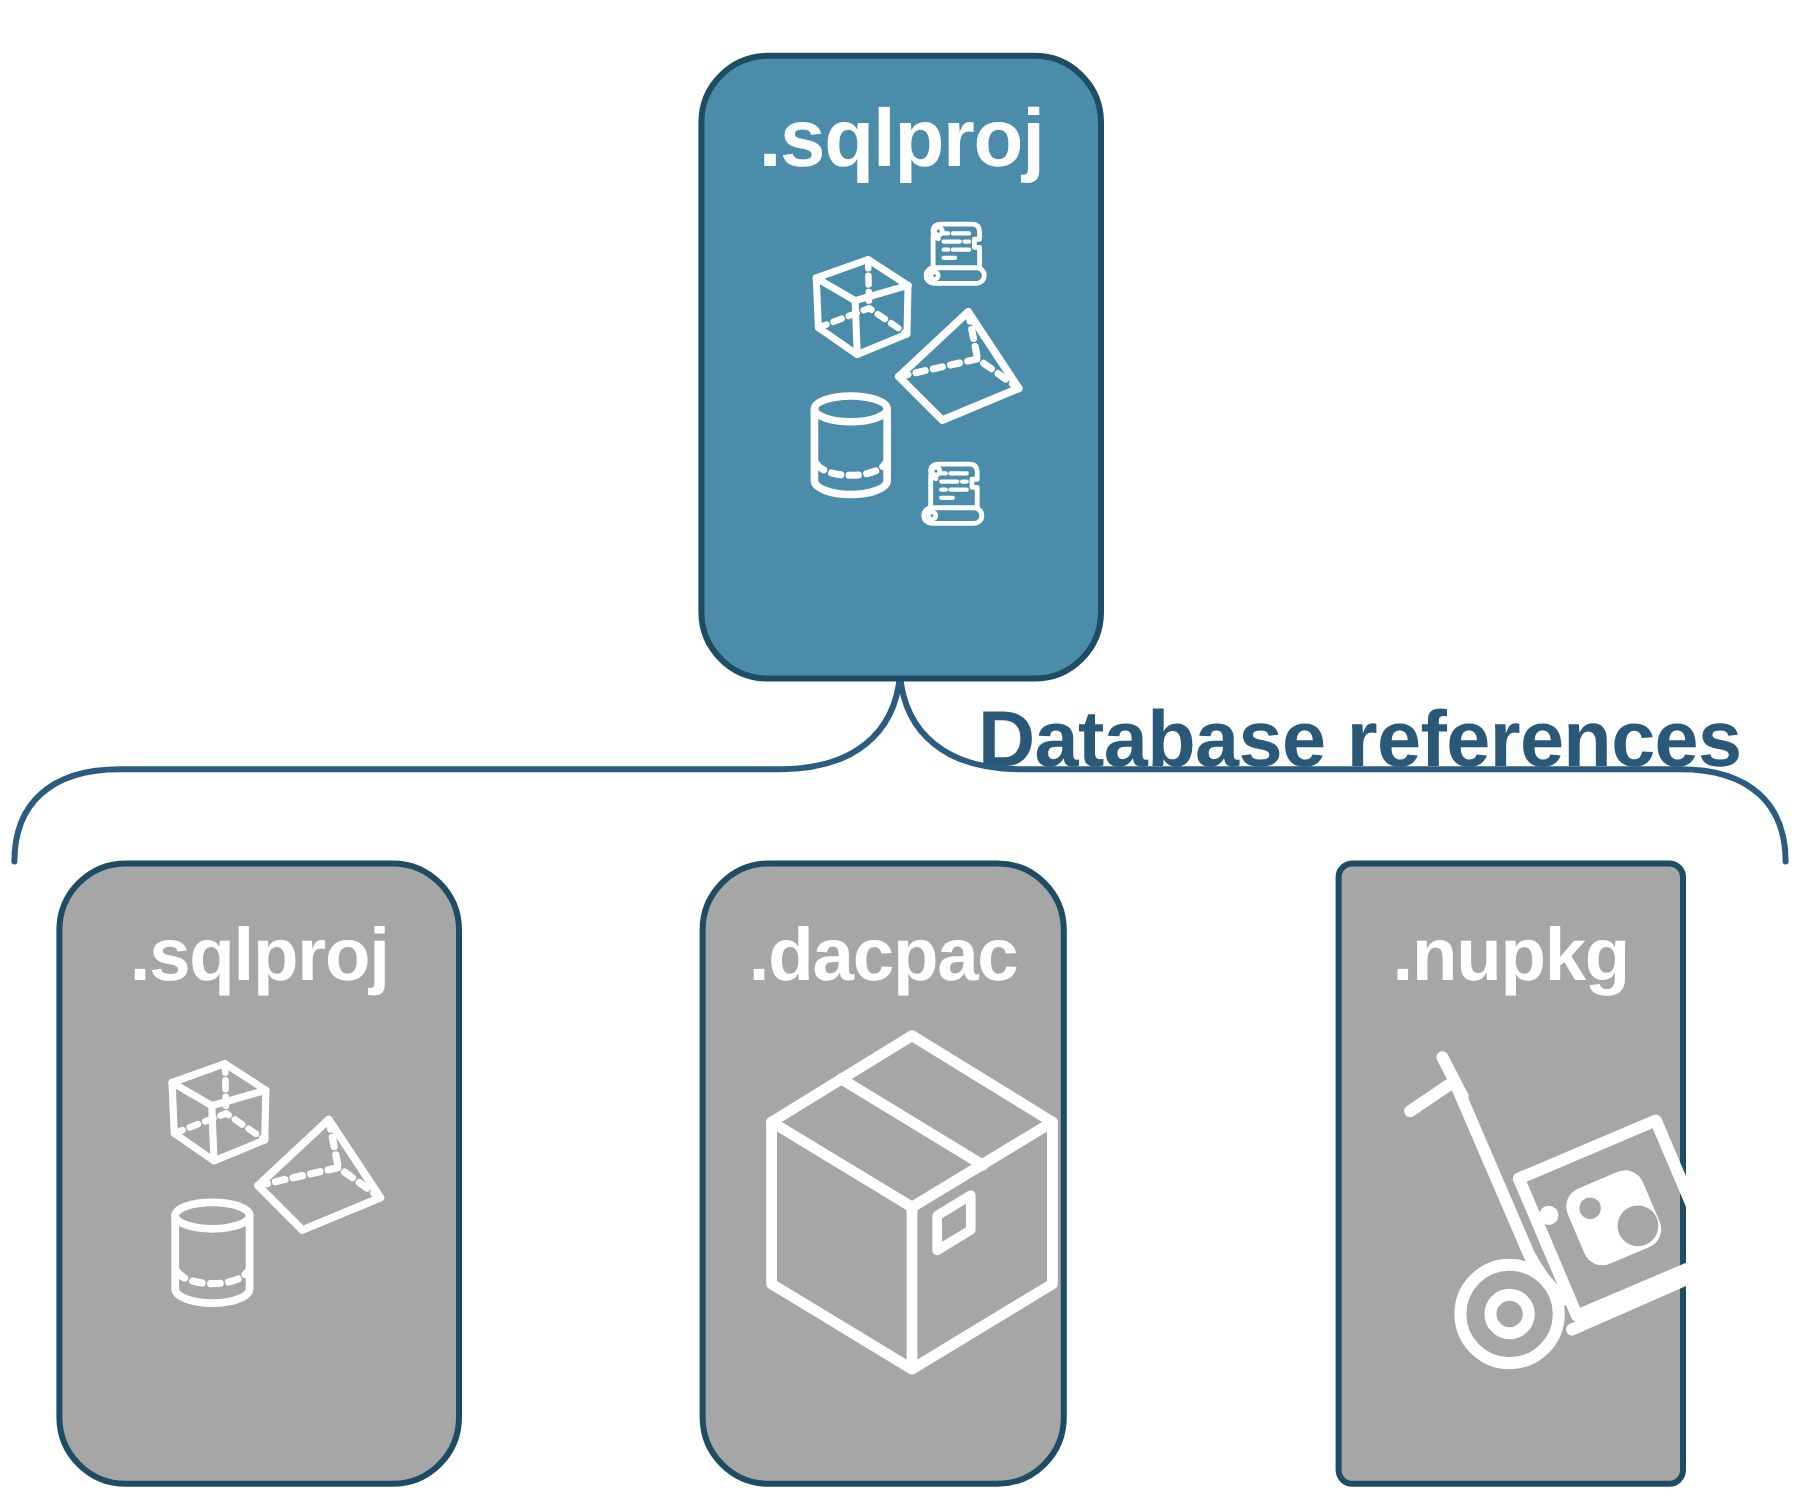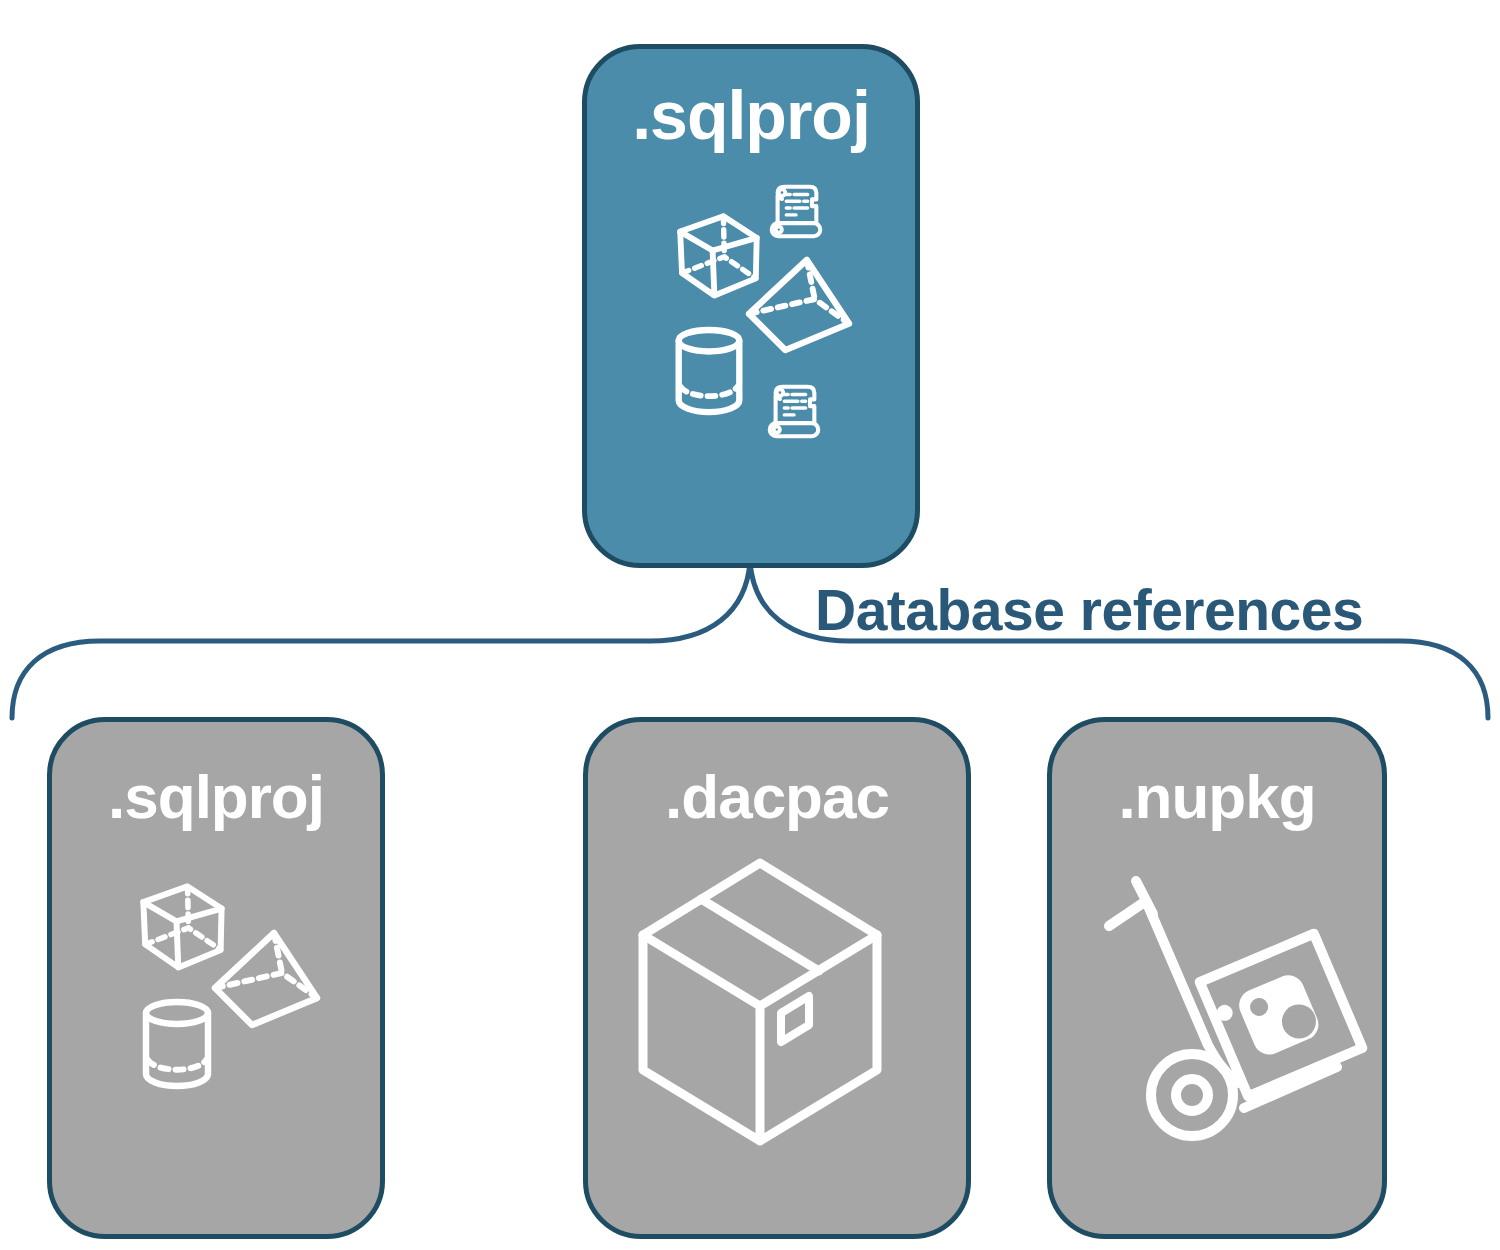--- a/index.html
+++ b/index.html
@@ -17,21 +17,21 @@
   .node.child{background:var(--child-fill,#A6A6A6);}
   .node-title{
     font-weight:bold;color:var(--title-color,#FFFFFF);
     text-align:center;letter-spacing:-1px;line-height:1;
   }
   .root .node-title{font-size:68px;margin-top:32px;}
   .child .node-title{font-size:62px;margin-top:44px;}
   .abs{position:absolute;}
   .connector-label{
     position:absolute;left:815px;top:577px;
-    font-size:57px;font-weight:bold;color:var(--label-text,#2A5878);
+    font-size:66px;font-weight:bold;color:var(--label-text,#2A5878);
     letter-spacing:-0.5px;white-space:nowrap;
   }
   svg{display:block;overflow:visible;}
   .wstroke{stroke:var(--icon-color,#FFFFFF);fill:none;stroke-linejoin:round;stroke-linecap:round;}
   .wfill{fill:var(--icon-color,#FFFFFF);stroke:none;}
   .grayfill{fill:var(--child-fill,#A6A6A6);stroke:none;}
   .dashed{stroke-dasharray:8 7;}
   .brace{stroke:var(--connector,#2B5C7F);fill:none;stroke-width:5;stroke-linecap:round;}
 </style>
 </head>
@@ -99,36 +99,36 @@
       <use href="#def-cube"></use>
     </svg>
     <svg class="abs" style="left:158px;top:206px" width="112" height="102" viewBox="0 0 112 102">
       <use href="#def-pyramid"></use>
     </svg>
     <svg class="abs" style="left:88px;top:278px" width="74" height="90" viewBox="0 0 72 90">
       <use href="#def-cylinder"></use>
     </svg>
   </div>
 
-  <div class="node child" style="left:583px;top:701px;width:388px;height:522px;">
+  <div class="node child" style="left:583px;top:701px;width:306px;height:522px;">
     <div class="node-title">.dacpac</div>
 
     <svg class="abs" style="left:47px;top:136px" width="250" height="290" viewBox="0 0 250 290">
 
       <path class="wstroke" stroke-width="9" d="M125,5 L8,77 L125,148 L242,77 Z"></path>
 
       <path class="wstroke" stroke-width="9" d="M8,77 L8,212 L125,283 L242,212 L242,77 M125,148 L125,283"></path>
 
       <path class="wstroke" stroke-width="9" d="M66,41 L184,113"></path>
 
       <path class="wstroke" stroke-width="8" d="M146,155 L174,138 L174,167 L146,184 Z"></path>
     </svg>
   </div>
 
-  <div class="node child" style="left:1047px;top:701px;width:340px;height:522px;">
+  <div class="node child" style="left:1113px;top:701px;width:292px;height:522px;border-radius:14px;">
     <div class="node-title">.nupkg</div>
 
     <svg class="abs" style="left:35px;top:138px" width="310" height="310" viewBox="0 0 310 310">
 
       <path class="wstroke" stroke-width="10" d="M49,21 L66,54 M22,66 L59,41"></path>
       <path class="wstroke" stroke-width="10" d="M59,41 L121,185 Q136,213 152,223"></path>
 
       <path class="wstroke" stroke-width="10" d="M157,248 L250,207"></path>
 
       <circle class="wstroke" stroke-width="10" cx="105" cy="235" r="41"></circle>

